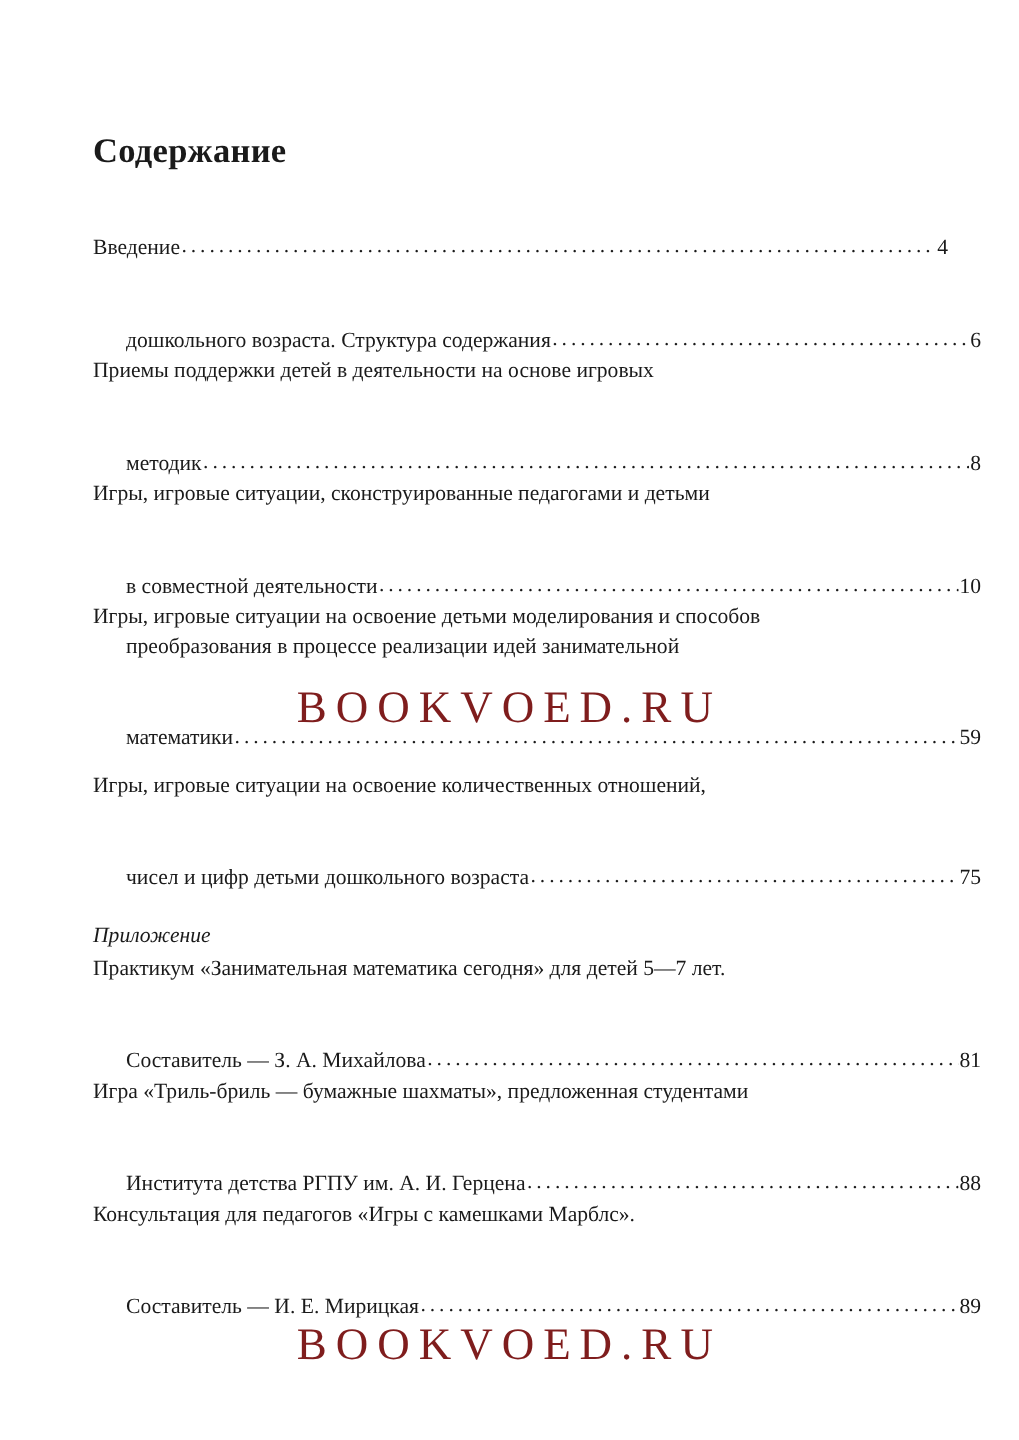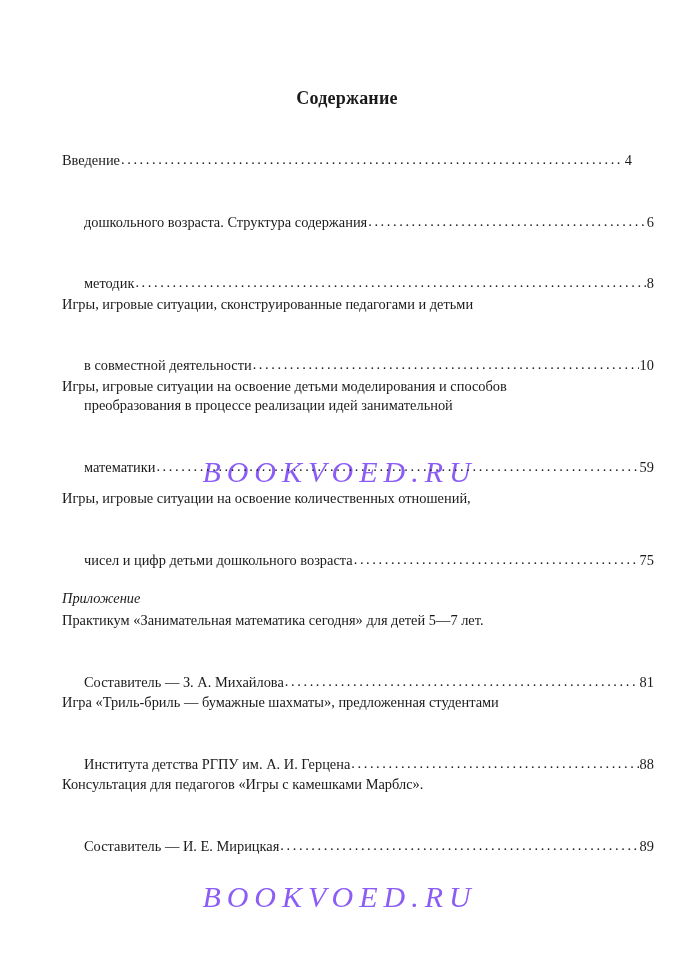--- a/index.html
+++ b/index.html
@@ -27,41 +27,39 @@
   
   .watermark {
     position: absolute;
     left: 0;
     top: 455px;
     width: 679px;
     text-align: center;
     font-family: "Liberation Serif", serif;
     font-size: 30px;
     letter-spacing: 6px;
-    color: #8b5cf6;
+    color: #7f1d1d;
     white-space: nowrap;
     pointer-events: none;
     user-select: none;
-    font-style: italic;
   }
   .watermark.two {
     top: 880px;
   }
 
   .content {
     position: absolute;
     left: 62px;
     top: 88px;
     width: 570px;
   }
 
   .toc-title {
-    font-size: 18px;
+    font-size: 23px;
     font-weight: bold;
-    text-align: center;
     margin: 0 0 28px 0;
     letter-spacing: 0.2px;
   }
 
   .toc-list {
     margin: 0;
     padding: 0;
     list-style: none;
   }
 
@@ -145,20 +143,21 @@
 
       <div class="toc-entry">
         <div class="last-line indent">
           <span class="txt">дошкольного возраста. Структура содержания</span>
           <span class="leader">...........................................................................................................</span>
           <span class="pageno">6</span>
         </div>
       </div>
 
       <div class="toc-entry">
+        <div class="line">Приемы поддержки детей в деятельности на основе игровых</div>
         <div class="last-line indent">
           <span class="txt">методик</span>
           <span class="leader">...........................................................................................................</span>
           <span class="pageno">8</span>
         </div>
       </div>
 
       <div class="toc-entry">
         <div class="line">Игры, игровые ситуации, сконструированные педагогами и детьми</div>
         <div class="last-line indent">

